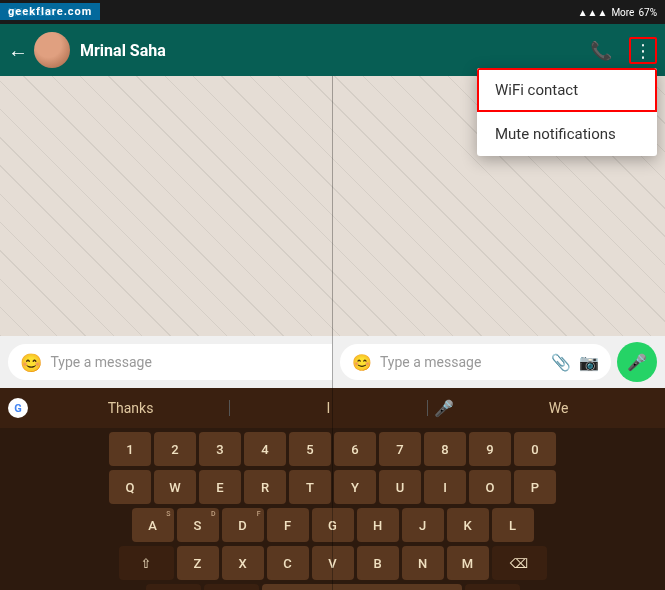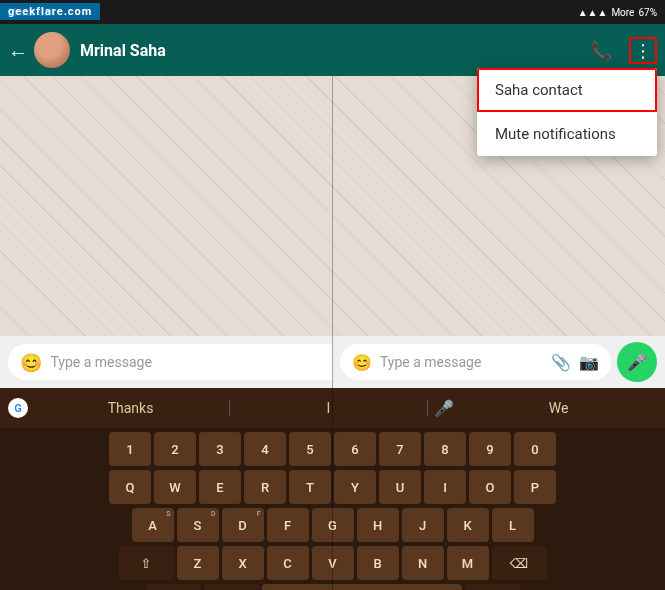--- a/index.html
+++ b/index.html
@@ -317,21 +317,21 @@
     <span class="icon-more icon-more-box">⋮</span>
   </div>
 </div>
 
 <div class="chat-bg">
   <div class="chat-bg-pattern"></div>
 </div>
 
 <div class="dropdown-menu">
   <div class="dropdown-item highlighted">
-    <span>Saha contact</span>
+    <span>WiFi contact</span>
   </div>
   <div class="dropdown-item">
     <span>Mute notifications</span>
   </div>
 </div>
 
 <div class="message-input-area">
   <div class="msg-input-box">
     <span class="emoji-icon">😊</span>
     <span class="msg-input-text">Type a message</span>

